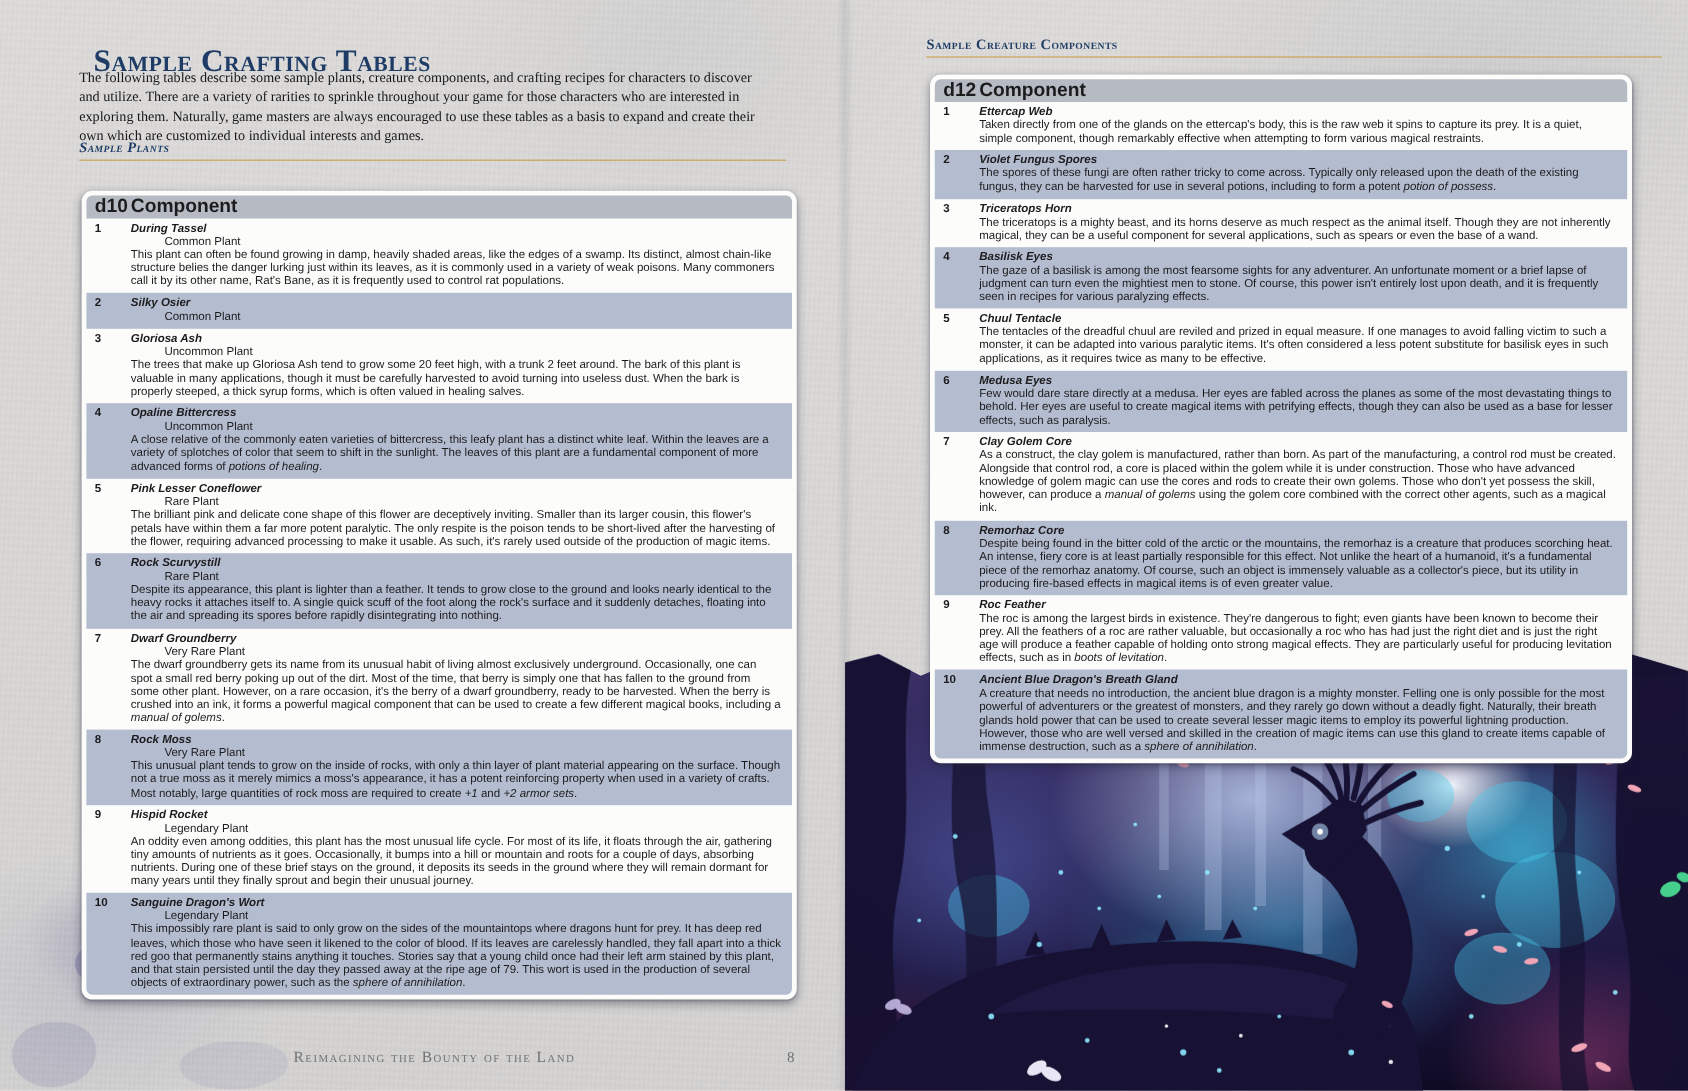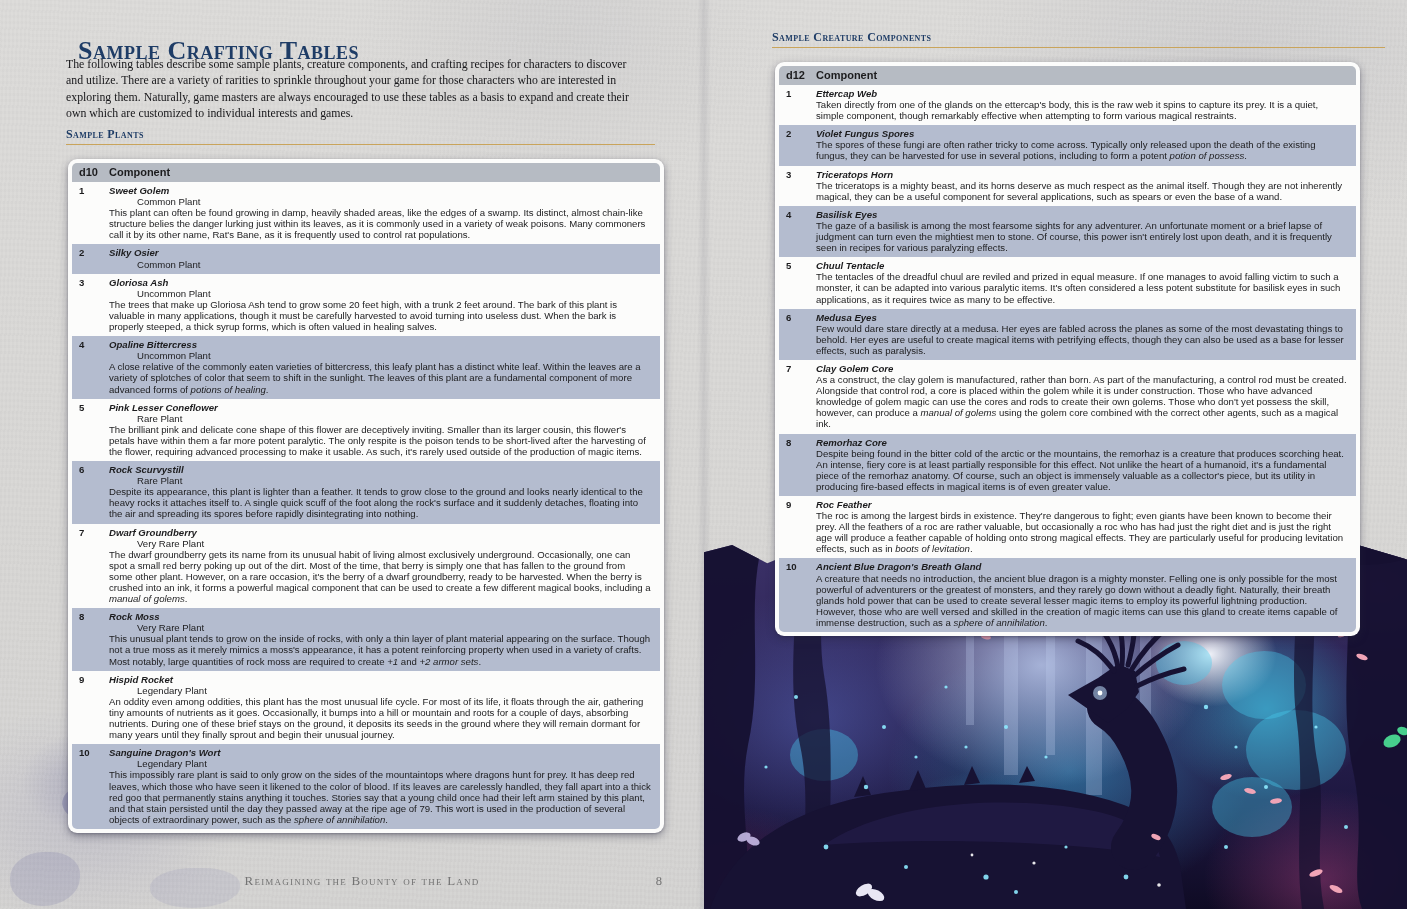--- a/index.html
+++ b/index.html
@@ -33,21 +33,21 @@
     position:absolute;left:66px;top:24px;margin:12px;
     font-family:"Liberation Serif",serif;font-weight:700;font-size:26px;
     font-variant:small-caps;letter-spacing:.5px;color:#1e3c66;z-index:2;
   }
   .h2{
     position:absolute;margin:0;
     font-family:"Liberation Serif",serif;font-weight:700;font-size:12px;
     font-variant:small-caps;letter-spacing:.4px;color:#1e3c66;
     border-bottom:1.5px solid #c9a45b;padding-bottom:2px;z-index:2;
   }
-  #left-h2{left:66px;top:127px;width:589px;}
+  #left-h2{left:66px;top:116px;width:589px;font-style:italic;}
   #right-h2{left:772px;top:30px;width:613px;}
   .intro{
     position:absolute;left:66px;top:56px;width:577px;margin:0;z-index:2;
     font-family:"Liberation Serif",serif;font-size:11.8px;line-height:1.38;color:#17171a;
   }
 
   .card{
     position:absolute;background:#fcfcfb;border-radius:9px;padding:4px;
     box-shadow:0 3px 8px rgba(35,35,60,.42), 0 1px 2px rgba(35,35,60,.25);
     z-index:3;
@@ -57,21 +57,21 @@
 
   .trow{display:grid;grid-template-columns:30px 1fr;padding:3px 9px 4px 7px;color:#1c1c1e;}
   .trow.alt{background:#b4bccf;}
   .trow.thead{background:#b6bbc3;font-weight:700;border-radius:5px 5px 0 0;padding-top:4px;padding-bottom:4px;}
   #left-card .trow:last-child, #right-card .trow:last-child{border-radius:0 0 5px 5px;}
   .tcells{font-size:9.6px;line-height:11.1px;}
   .roll{font-weight:700;font-size:9.6px;line-height:11.1px;}
   .cname{font-weight:700;font-style:italic;}
   .crarity{margin-left:28px;}
   .cdesc{margin:0;}
-  .thead .hdie,.thead .hcomp{font-size:11px;line-height:11px;}
+  .thead .hdie,.thead .hcomp{font-size:16px;line-height:11px;}
 
   .footer{
     position:absolute;left:66px;top:873px;width:592px;z-index:2;text-align:center;
     font-family:"Liberation Serif",serif;font-variant:small-caps;letter-spacing:1.2px;
     font-size:13px;color:#737373;
   }
   .footer .page-num{position:absolute;right:-4px;top:1px;letter-spacing:0;font-size:12.5px;}
 
   .art{
     position:absolute;left:704px;top:545px;width:703px;height:364px;z-index:1;
@@ -104,21 +104,21 @@
 <h2 class="h2" id="left-h2">Sample Plants</h2>
 
 <div class="card" id="left-card">
     <div class="trow thead">
       <span class="roll hdie">d10</span>
       <span class="hcomp">Component</span>
     </div>
     <div class="trow">
       <span class="roll">1</span>
       <div class="tcells">
-        <div class="cname">Sweet Golem</div>
+        <div class="cname">During Tassel</div>
         <div class="crarity">Common Plant</div>
         <p class="cdesc"><span>This plant can often be found growing in damp, heavily shaded areas, like the edges of a swamp. Its distinct, almost chain-like structure belies the danger lurking just within its leaves, as it is commonly used in a variety of weak poisons. Many commoners call it by its other name, Rat's Bane, as it is frequently used to control rat populations.</span></p>
       </div>
     </div>
     <div class="trow alt">
       <span class="roll">2</span>
       <div class="tcells">
         <div class="cname">Silky Osier</div>
         <div class="crarity">Common Plant</div>
       </div>

